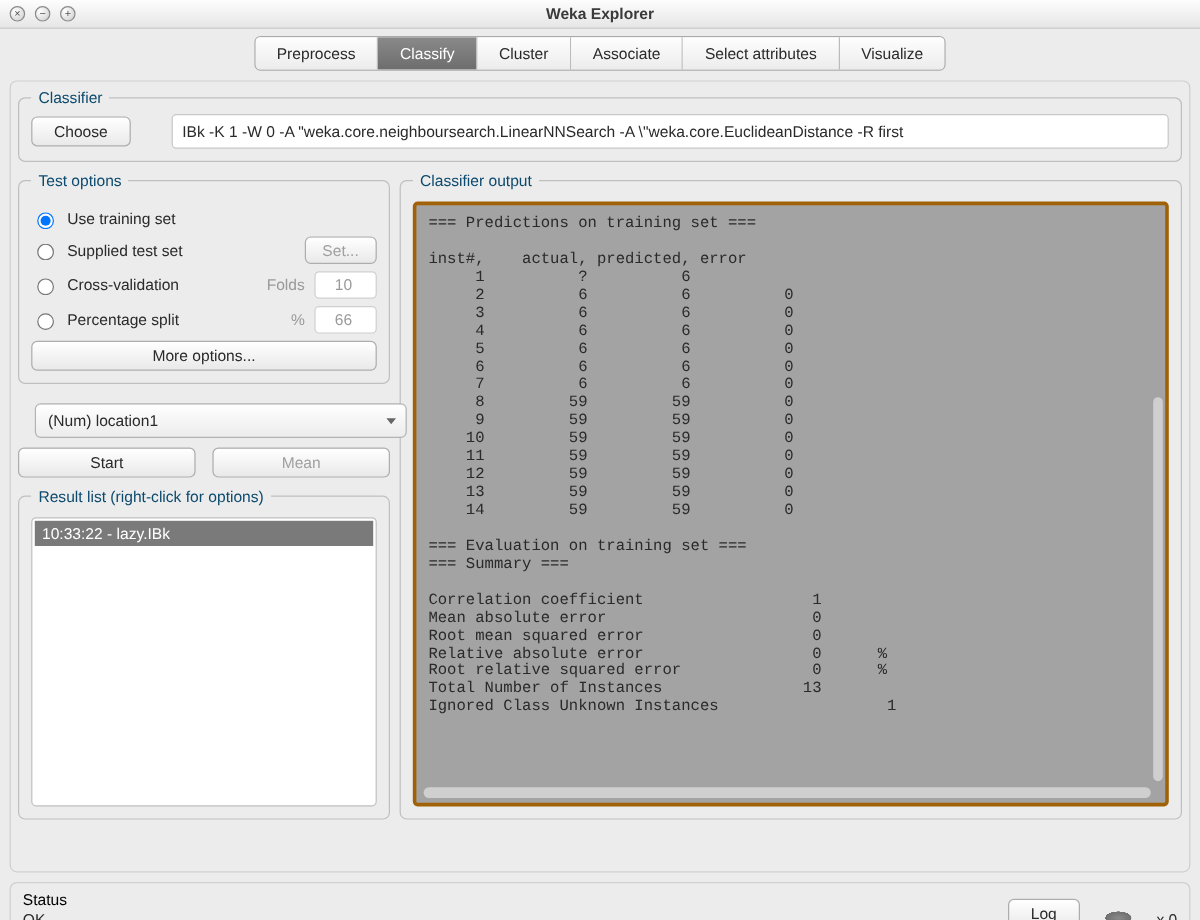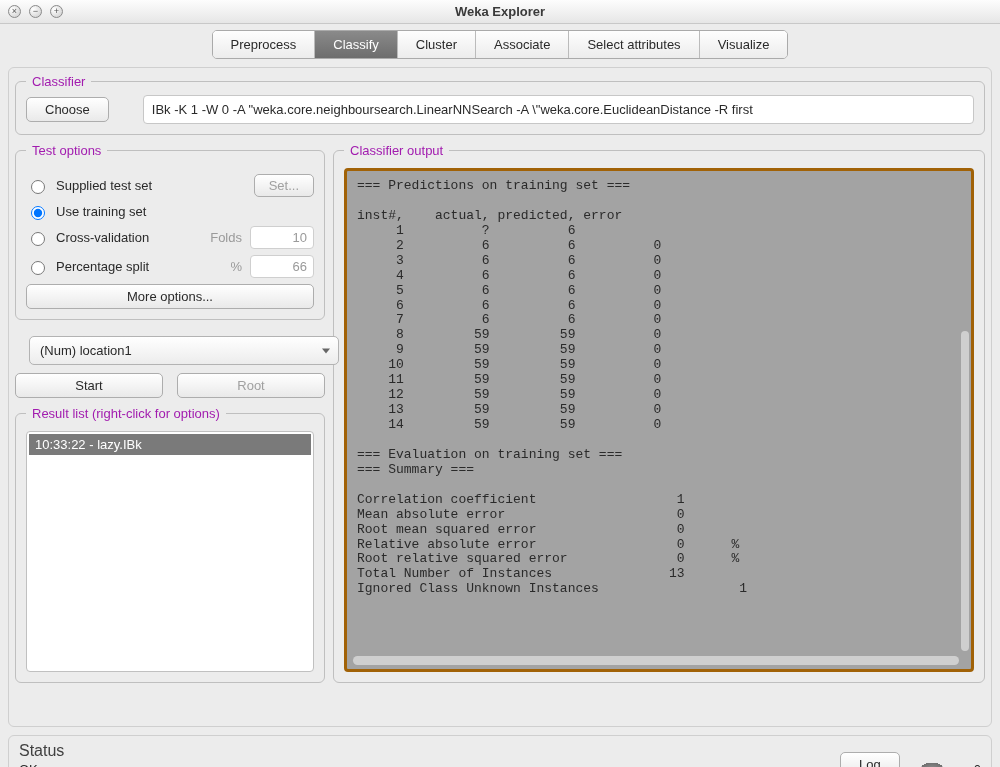--- a/index.html
+++ b/index.html
@@ -67,21 +67,21 @@
     height:660px;
   }
   fieldset.group {
     border:1px solid #bfbfbf;
     border-radius:6px;
     margin:0 0 8px 0;
     padding:10px 10px;
   }
   fieldset.group > legend {
     padding:0 6px;
-    color:#a21caf;
+    color:#0c4a6e;
     font-size:13px;
   }
   .classifier-row { display:flex; align-items:center; gap:10px; }
   .btn {
     background:linear-gradient(#ffffff,#e9e9e9);
     border:1px solid #adadad;
     border-radius:5px;
     padding:4px 18px;
     font-size:13px;
     cursor:default;
@@ -104,24 +104,23 @@
   .left-col { width:310px; display:flex; flex-direction:column; gap:8px; }
   .right-col { flex:1; display:flex; flex-direction:column; }
   .radio-row {
     display:flex; align-items:center; gap:8px;
     margin:6px 0;
   }
   input[type=radio]{ width:14px; height:14px; }
   .inline-label { flex:1; display:flex; align-items:center; gap:8px; }
   .small-grey { color:#9a9a9a; }
   .tinybox {
-    width:64px; border:1px solid #cfcfcf; border-radius:4px;
-    background:#fff; padding:3px 6px; color:#9a9a9a;
-    font-size:13px;
-    text-align:right;
+    width:52px; border:1px solid #cfcfcf; border-radius:4px;
+    background:#fff; padding:3px 16px; color:#9a9a9a;
+    font-size:13px;
   }
   .full-btn { width:100%; text-align:center; }
   .select {
     width:100%;
     border:1px solid #b3b3b3; border-radius:5px;
     background:linear-gradient(#ffffff,#ececec);
     padding:6px 26px 6px 10px;
     font-size:13px;
     position:relative;
     margin-left:14px;
@@ -168,21 +167,21 @@
     height:9px; background:#cfcfcf; border-radius:5px;
   }
   .statusbar {
     margin:0 8px;
     border:1px solid #cfcfcf; border-radius:6px;
     padding:6px 10px 8px 10px;
     display:flex; align-items:flex-end; gap:12px;
     background:#ececec;
   }
   .status-left{ flex:1; }
-  .status-left .lab { color:#404040; font-size:16px; margin-bottom:2px;}
+  .status-left .lab { color:#000000; font-size:13px; margin-bottom:2px;}
   .bird {
     width:40px;height:20px;
     background:radial-gradient(ellipse 18px 9px at 50% 55%,#8a8a8a,#6f6f6f 60%,transparent 61%);
     position:relative;
   }
   .count { font-size:13px; }
   fieldset.group.tight{padding-top:6px;}
 </style>
 </head>
 <body>
@@ -217,32 +216,32 @@
     </div>
   </fieldset>
 
   <div class="main-cols">
     <div class="left-col">
 
       <fieldset class="group">
         <legend>Test options</legend>
 
         <div class="radio-row">
+          <input type="radio" name="topt" checked="" style="">
+          <span class="inline-label">
+              <span>Use training set</span>
+            </span>
+        </div>
+
+        <div class="radio-row">
           <input type="radio" name="topt" style="">
           <span class="inline-label">
             <span>Supplied test set</span>
           </span>
           <div class="btn disabled" style="padding:3px 14px;">Set...</div>
-        </div>
-
-        <div class="radio-row">
-          <input type="radio" name="topt" checked="" style="">
-          <span class="inline-label">
-              <span>Use training set</span>
-            </span>
         </div>
 
         <div class="radio-row">
           <input type="radio" name="topt" style="">
           <span class="inline-label">
             <span>Cross-validation</span>
           </span>
           <span class="small-grey">Folds</span>
           <div class="tinybox">10</div>
         </div>
@@ -256,21 +255,21 @@
           <div class="tinybox">66</div>
         </div>
 
         <div class="btn full-btn" style="margin-top:6px;">More options...</div>
       </fieldset>
 
       <div class="select">(Num) location1</div>
 
       <div class="btn-row">
         <div class="btn">Start</div>
-        <div class="btn disabled">Root</div>
+        <div class="btn disabled">Mean</div>
       </div>
 
       <fieldset class="group" style="flex:1;display:flex;flex-direction:column;">
         <legend>Result list (right-click for options)</legend>
         <div class="result-list">
           <div class="result-item">10:33:22 - lazy.IBk</div>
         </div>
       </fieldset>
     </div>
 

